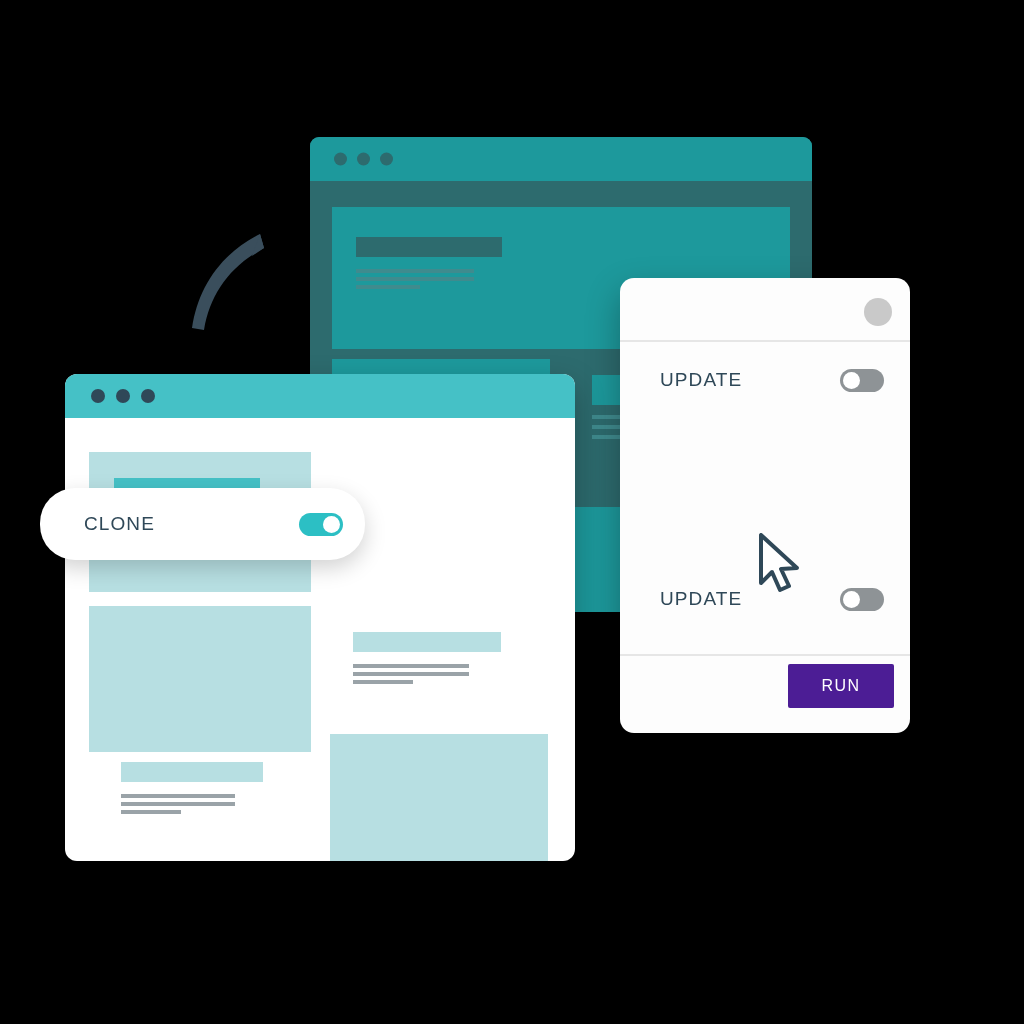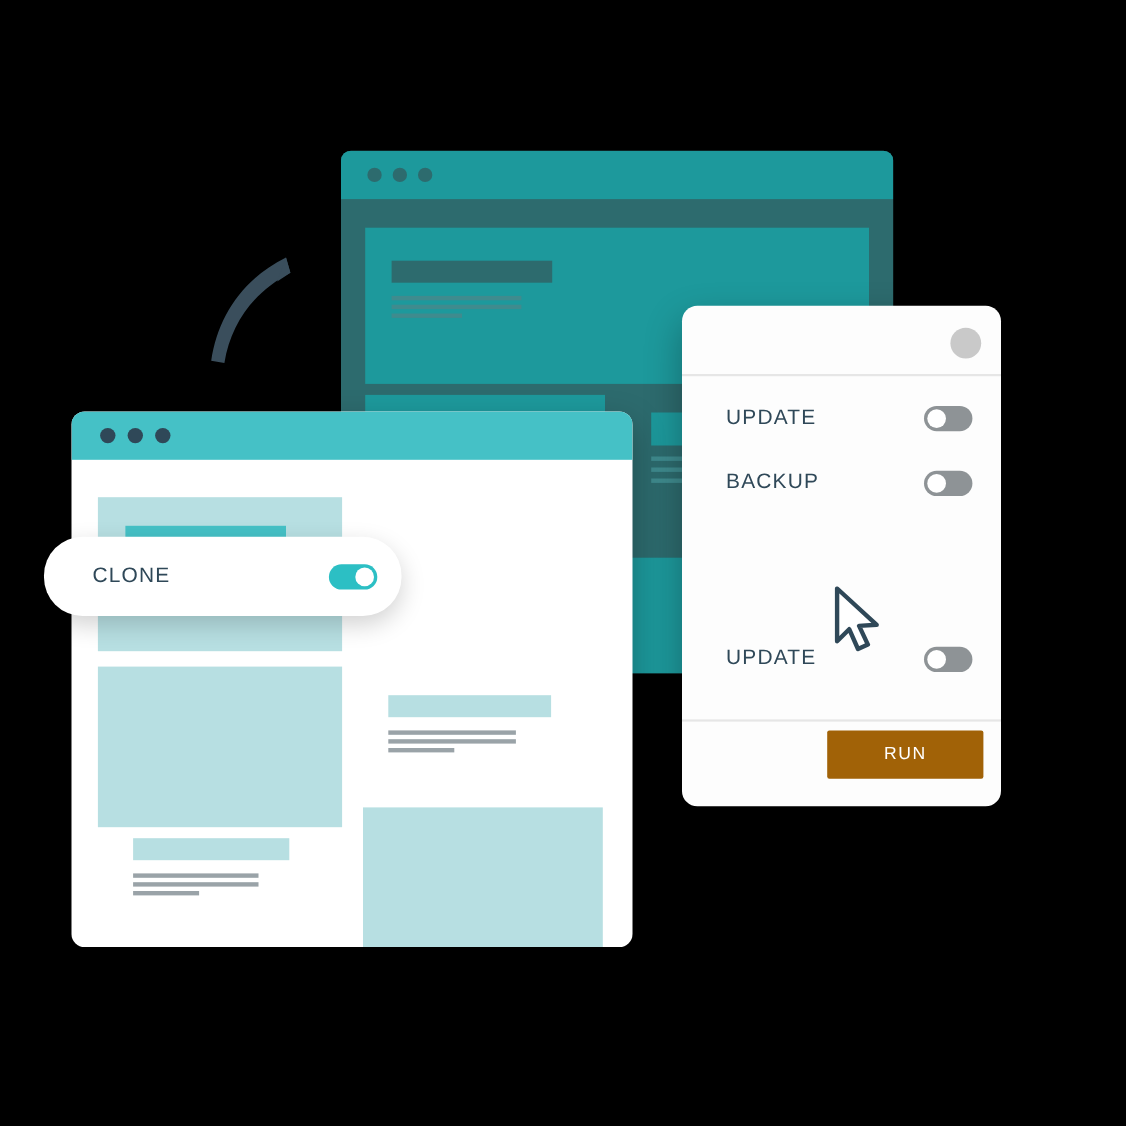--- a/index.html
+++ b/index.html
@@ -112,22 +112,22 @@
     background: #ffffff;
     border-radius: 35px;
     box-shadow: 0 8px 22px rgba(0,0,0,0.18);
     display: flex; align-items: center; justify-content: space-between;
     padding: 0 22px 0 44px;
     z-index: 6;
   }
 
   #run-button {
     position: absolute; right: 16px; top: 386px;
-    width: 142px; height: 44px;
-    background: #a16207; color: #ffffff;
+    width: 106px; height: 44px;
+    background: #4c1d95; color: #ffffff;
     border: none; border-radius: 2px;
     font-family: "Liberation Sans", sans-serif;
     font-size: 16px; letter-spacing: 1.4px;
     cursor: pointer;
   }
 
   #cursor { position: absolute; left: 757px; top: 533px; width: 46px; height: 62px; z-index: 8; }
 </style>
 </head>
 <body>
@@ -205,26 +205,20 @@
     </div>
     <div class="panel-divider" id="divider-top"></div>
 
     <div class="row" style="top:78px;">
       <span class="row-label">UPDATE</span>
       <span class="toggle">
         <span class="knob"></span>
       </span>
     </div>
 
-    <div class="row" style="top:137px;">
-      <span class="row-label">BACKUP</span>
-      <span class="toggle">
-        <span class="knob"></span>
-      </span>
-    </div>
 
     <div class="row" style="top:297px;">
       <span class="row-label">UPDATE</span>
       <span class="toggle">
         <span class="knob"></span>
       </span>
     </div>
 
     <div class="panel-divider" id="divider-bottom"></div>
 

